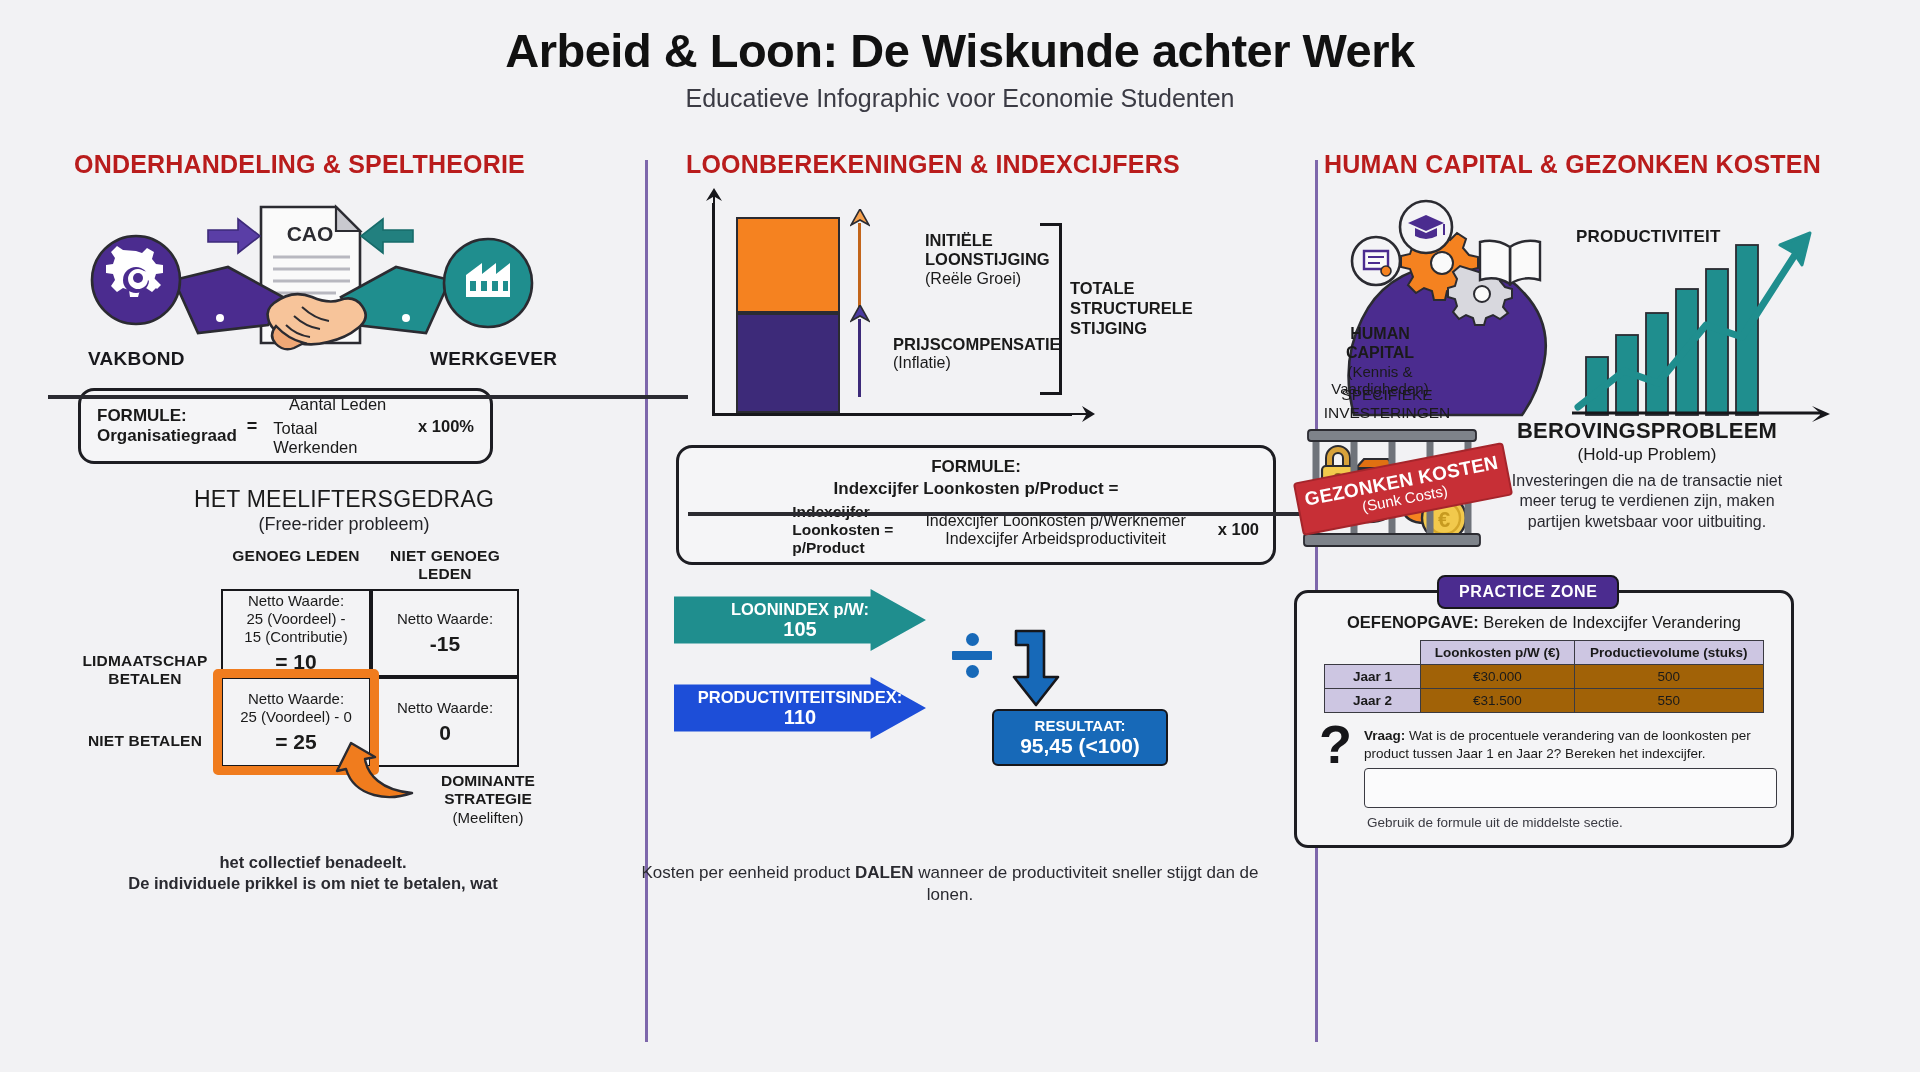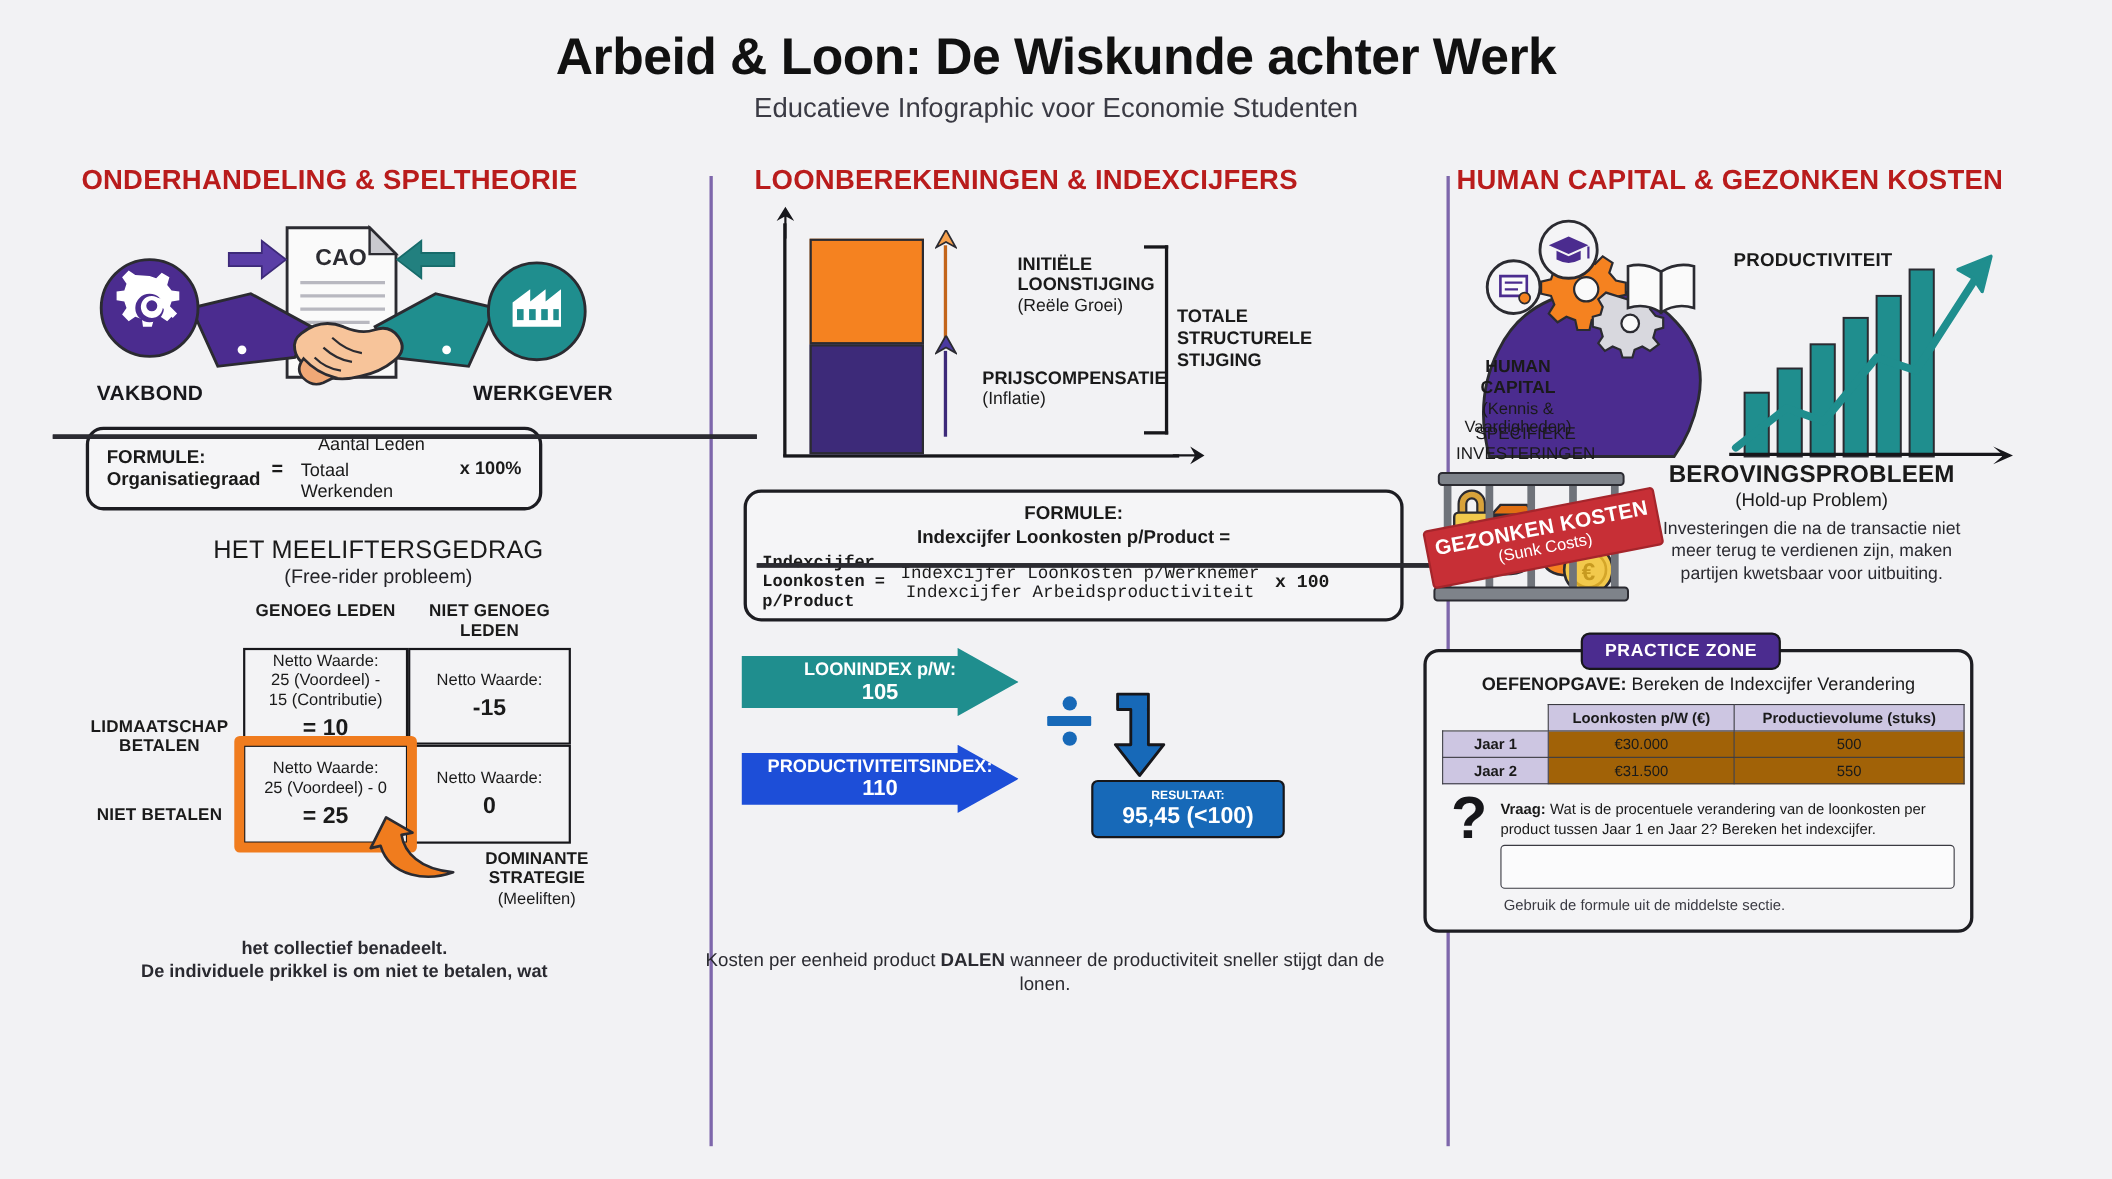--- a/index.html
+++ b/index.html
@@ -123,21 +123,21 @@
   .lbl-prijs { left: 205px; top: 148px; }
   .brack { position: absolute; left: 352px; top: 36px; width: 22px; height: 172px;
            border: 3px solid #17171b; border-left: none; }
   .lbl-tot { position: absolute; left: 382px; top: 92px; width: 110px;
              font-size: 16.5px; font-weight: bold; line-height: 1.2; }
 
   
   .formula-mid { margin-top: 6px; margin-left: 6px; width: 600px; height: 120px; padding: 9px 14px 10px; }
   .fm-t1 { text-align: center; font-size: 17px; font-weight: bold; }
   .fm-t2 { text-align: center; font-size: 17px; font-weight: bold; margin-top: 2px; }
-  .fm-row { display: flex; align-items: center; justify-content: flex-start; gap: 6px; margin-top: 4px; font-family: Liberation Mono, monospace; }
+  .fm-row { display: flex; align-items: center; justify-content: flex-end; gap: 24px; margin-top: 4px; }
   .fm-lhs { font-size: 15.5px; font-weight: bold; line-height: 1.15; text-align: left; }
   .fm-frac .num, .fm-frac .den { font-size: 16px; padding: 0 8px; }
   .fm-x100 { font-size: 16.5px; font-weight: bold; }
 
   
   .flow { position: relative; height: 185px; margin-top: 16px; margin-left: 4px; }
   .arrow-tag {
     position: absolute; display: flex; align-items: center; justify-content: center;
     color: #fff; font-weight: bold; text-align: center; line-height: 1.12;
     border: 2.5px solid #17171b;
@@ -158,21 +158,21 @@
                  width: 196px; height: 100%; }
   .divsym { position: absolute; left: 278px; top: 52px; width: 40px; height: 44px; }
   .divsym .dot { width: 13px; height: 13px; border-radius: 50%; background: #1769b8; margin: 0 auto; }
   .divsym .bar2 { width: 40px; height: 9px; background: #1769b8; margin: 5px 0; border-radius: 1px; }
   .down-arrow { position: absolute; left: 338px; top: 44px; width: 66px; height: 84px; }
   .result-box {
     position: absolute; left: 318px; top: 128px; width: 176px; padding: 6px 8px;
     background: #1769b8; border: 2.5px solid #17171b; border-radius: 6px;
     color: #fff; text-align: center; line-height: 1.15;
   }
-  .result-box .ln1 { font-size: 11px; font-weight: bold; }
+  .result-box .ln1 { font-size: 15px; font-weight: bold; }
   .result-box .ln2 { font-size: 21px; font-weight: bold; }
   .mid-foot {
     position: absolute; left: 0; top: 712px; width: 620px; text-align: center;
     font-size: 17px; line-height: 1.3; color: #2a2a30;
   }
   .mid-foot b { font-weight: bold; }
 
   
   .brain-wrap { position: relative; height: 250px; margin-top: 2px; }
   .lbl-prod {
@@ -208,21 +208,21 @@
     position: absolute; left: 6px; top: 440px; width: 500px; height: 258px;
     background: #f4f4f6; border: 3px solid #1d1d22; border-radius: 14px; padding: 18px 14px 12px;
   }
   .pz-badge {
     position: absolute; left: 140px; top: -18px; background: #4b2c8f; color: #fff;
     font-size: 16px; font-weight: bold; letter-spacing: .6px; padding: 6px 20px;
     border-radius: 8px; border: 2.5px solid #17171b;
   }
   .oef { font-size: 16.5px; text-align: center; margin-top: 2px; }
   .oef b { font-weight: bold; }
-  table.pz { border-collapse: collapse; margin: 8px auto 0; width: 475px; border-radius: 28px; }
+  table.pz { border-collapse: collapse; margin: 8px auto 0; width: 440px; border-radius: 28px; }
   table.pz th, table.pz td {
     border: 1.6px solid #3a3a42; font-size: 13.5px; text-align: center; padding: 4px 6px;
     background: #a16207;
   }
   table.pz thead th { background: #cdc6e2; font-weight: bold; }
   table.pz .rowhead { background: #cdc6e2; font-weight: bold; width: 96px; }
   table.pz .empty { border: none; background: transparent; }
 
   .qrow { display: flex; align-items: flex-start; gap: 12px; margin-top: 10px; }
   .qmark { font-size: 54px; font-weight: bold; line-height: .78; color: #16161a; padding-left: 8px; }

